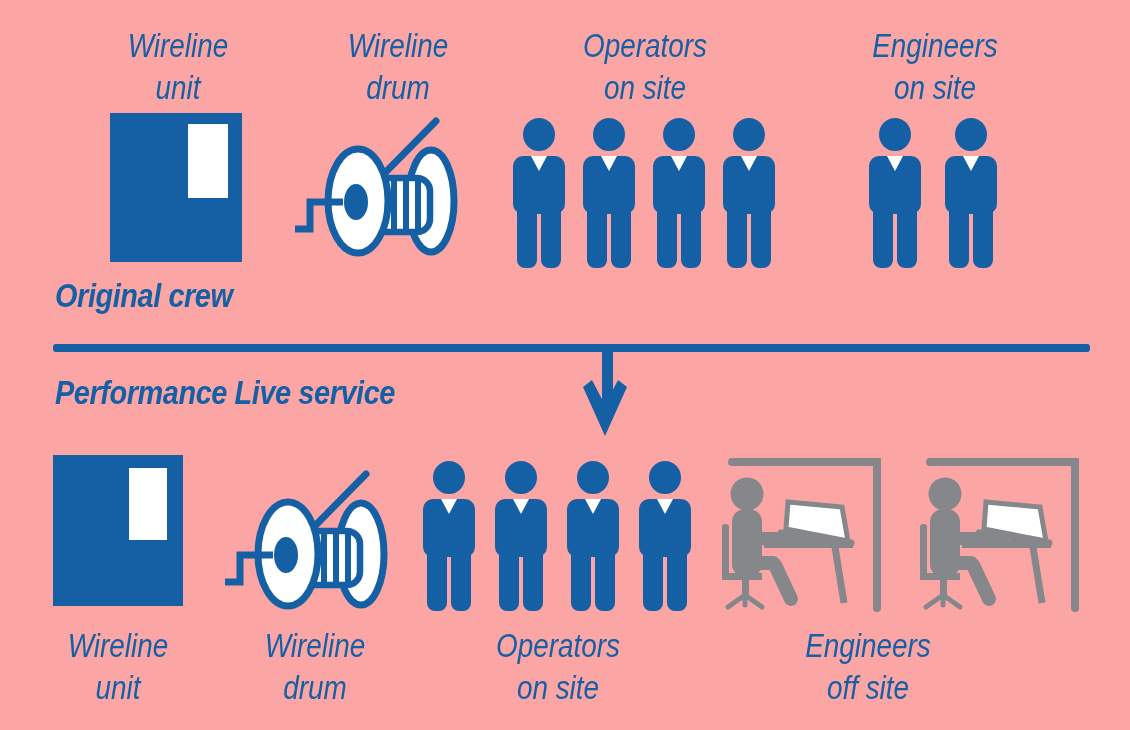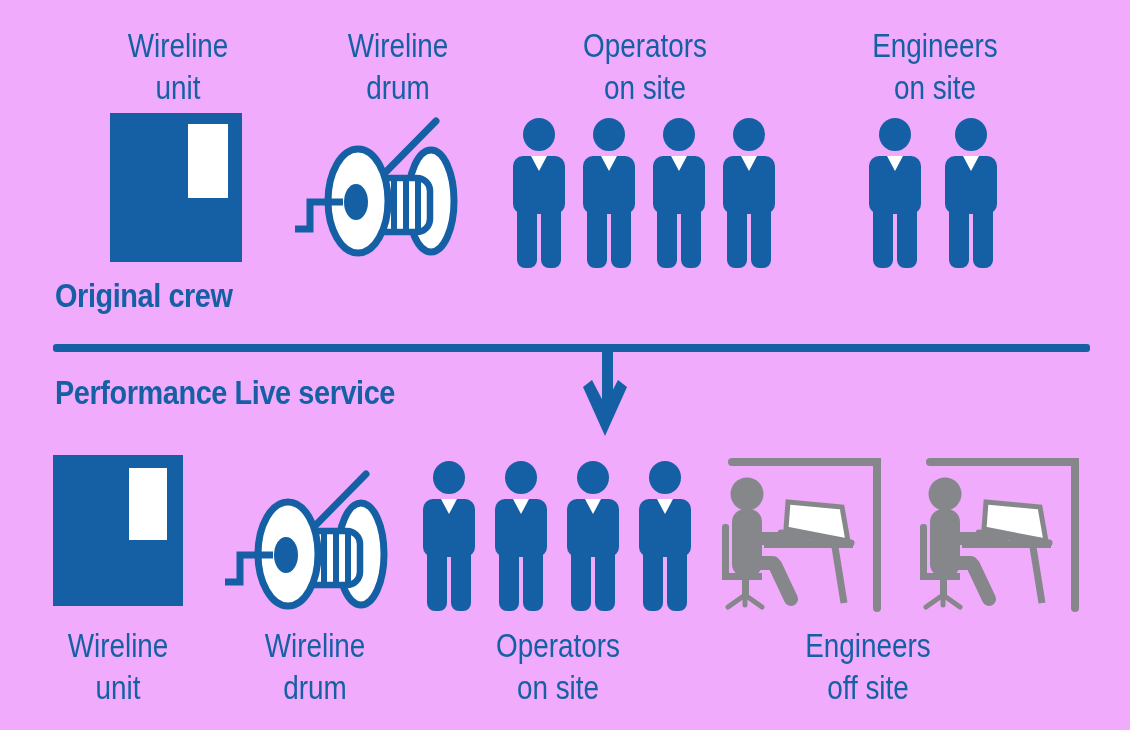--- a/index.html
+++ b/index.html
@@ -1,18 +1,19 @@
 <!DOCTYPE html>
 <html style="--blue: #1560a5; --gray: #85878b;"><head>
 <meta charset="utf-8">
 <style>
   html,body{margin:0;padding:0;background:#fff;}
   .canvas{
-    position:relative;width:1130px;height:730px;background:#f0abfc;overflow:hidden;
+    position:relative;width:1130px;height:730px;background:#fca5a5;overflow:hidden;
     font-family:"Liberation Sans",sans-serif;
+    font-style:italic;
   }
   .col-label{
     position:absolute;top:24px;text-align:center;color:var(--blue);
     font-size:34px;line-height:42px;font-weight:400;
     transform:scaleX(0.82);transform-origin:center top;white-space:nowrap;
   }
   .col-label.bottom{top:624px;}
   .title{
     position:absolute;color:var(--blue);font-size:34px;font-weight:700;
     letter-spacing:-0.5px;transform:scaleX(0.85);transform-origin:left top;white-space:nowrap;

